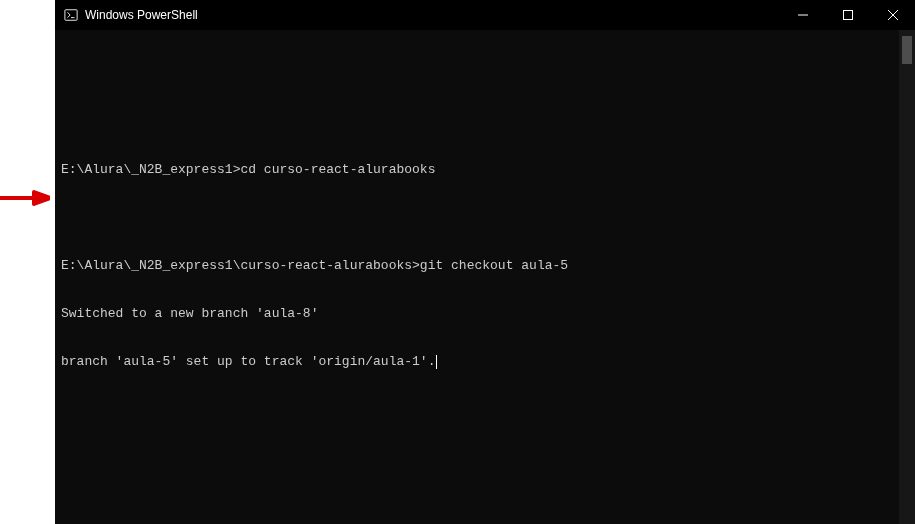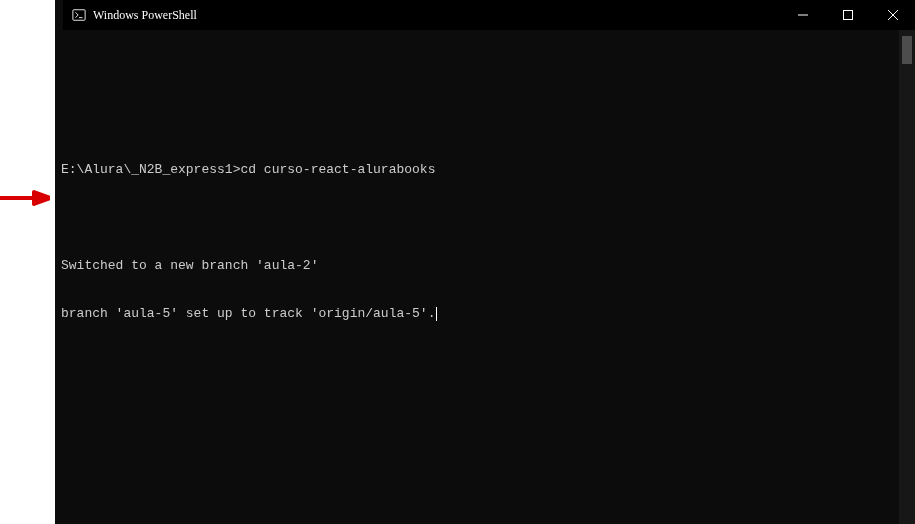--- a/index.html
+++ b/index.html
@@ -30,23 +30,22 @@
     background: #0c0c0c;
     display: flex;
     flex-direction: column;
   }
   .titlebar {
     height: 30px;
     background: #000;
     display: flex;
     align-items: center;
     color: #fff;
-    font-family: Liberation Serif, serif;
+    font-family: Liberation Sans, sans-serif;
     font-size: 12px;
-    margin-left: 8px;
   }
   .titlebar-icon {
     width: 16px;
     height: 16px;
     margin: 0 6px 0 8px;
     display: flex;
     align-items: center;
     justify-content: center;
   }
   .titlebar-title { flex: 0 0 auto; }
@@ -132,22 +131,23 @@
         </svg>
     </div>
   </div>
 
   <div class="terminal-wrap">
     <div class="terminal">
       <div class="line"> </div>
       <div class="line"> </div>
       <div class="line">E:\Alura\_N2B_express1&gt;cd curso-react-alurabooks</div>
       <div class="line"> </div>
-      <div class="line">Switched to a new branch 'aula-2'</div>
-      <div class="line"><span>branch 'aula-5' set up to track 'origin/aula-5'.</span><span class="cursor"></span></div>
+      <div class="line">E:\Alura\_N2B_express1\curso-react-alurabooks&gt;git checkout aula-5</div>
+      <div class="line">Switched to a new branch 'aula-8'</div>
+      <div class="line"><span>branch 'aula-5' set up to track 'origin/aula-1'.</span><span class="cursor"></span></div>
       <div class="line"> </div>
       
       
       
 
       
       
       
       
       

